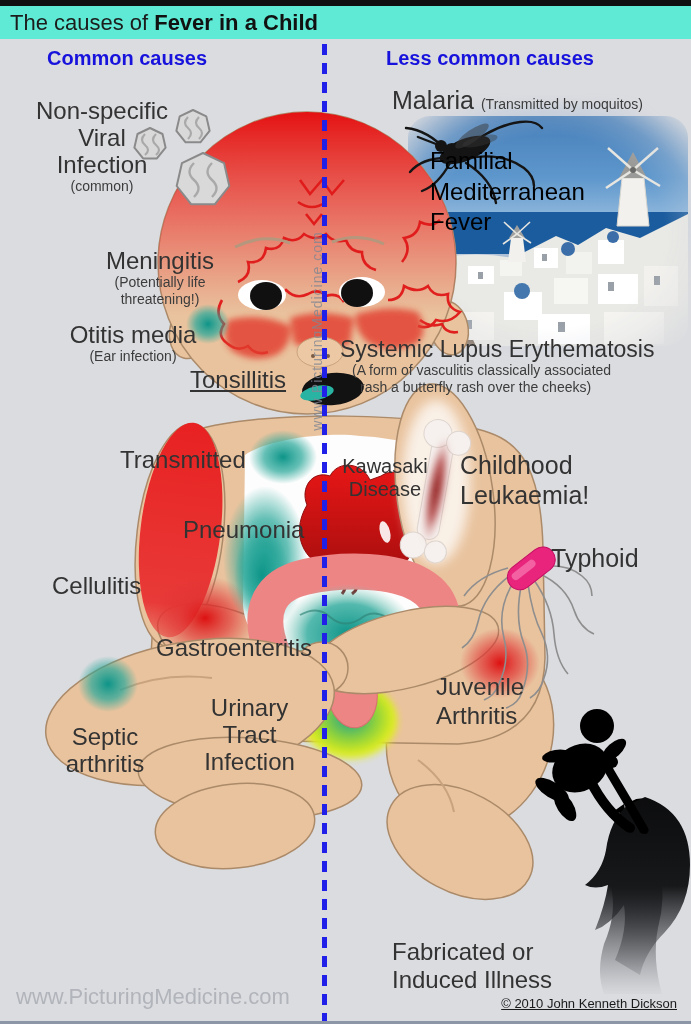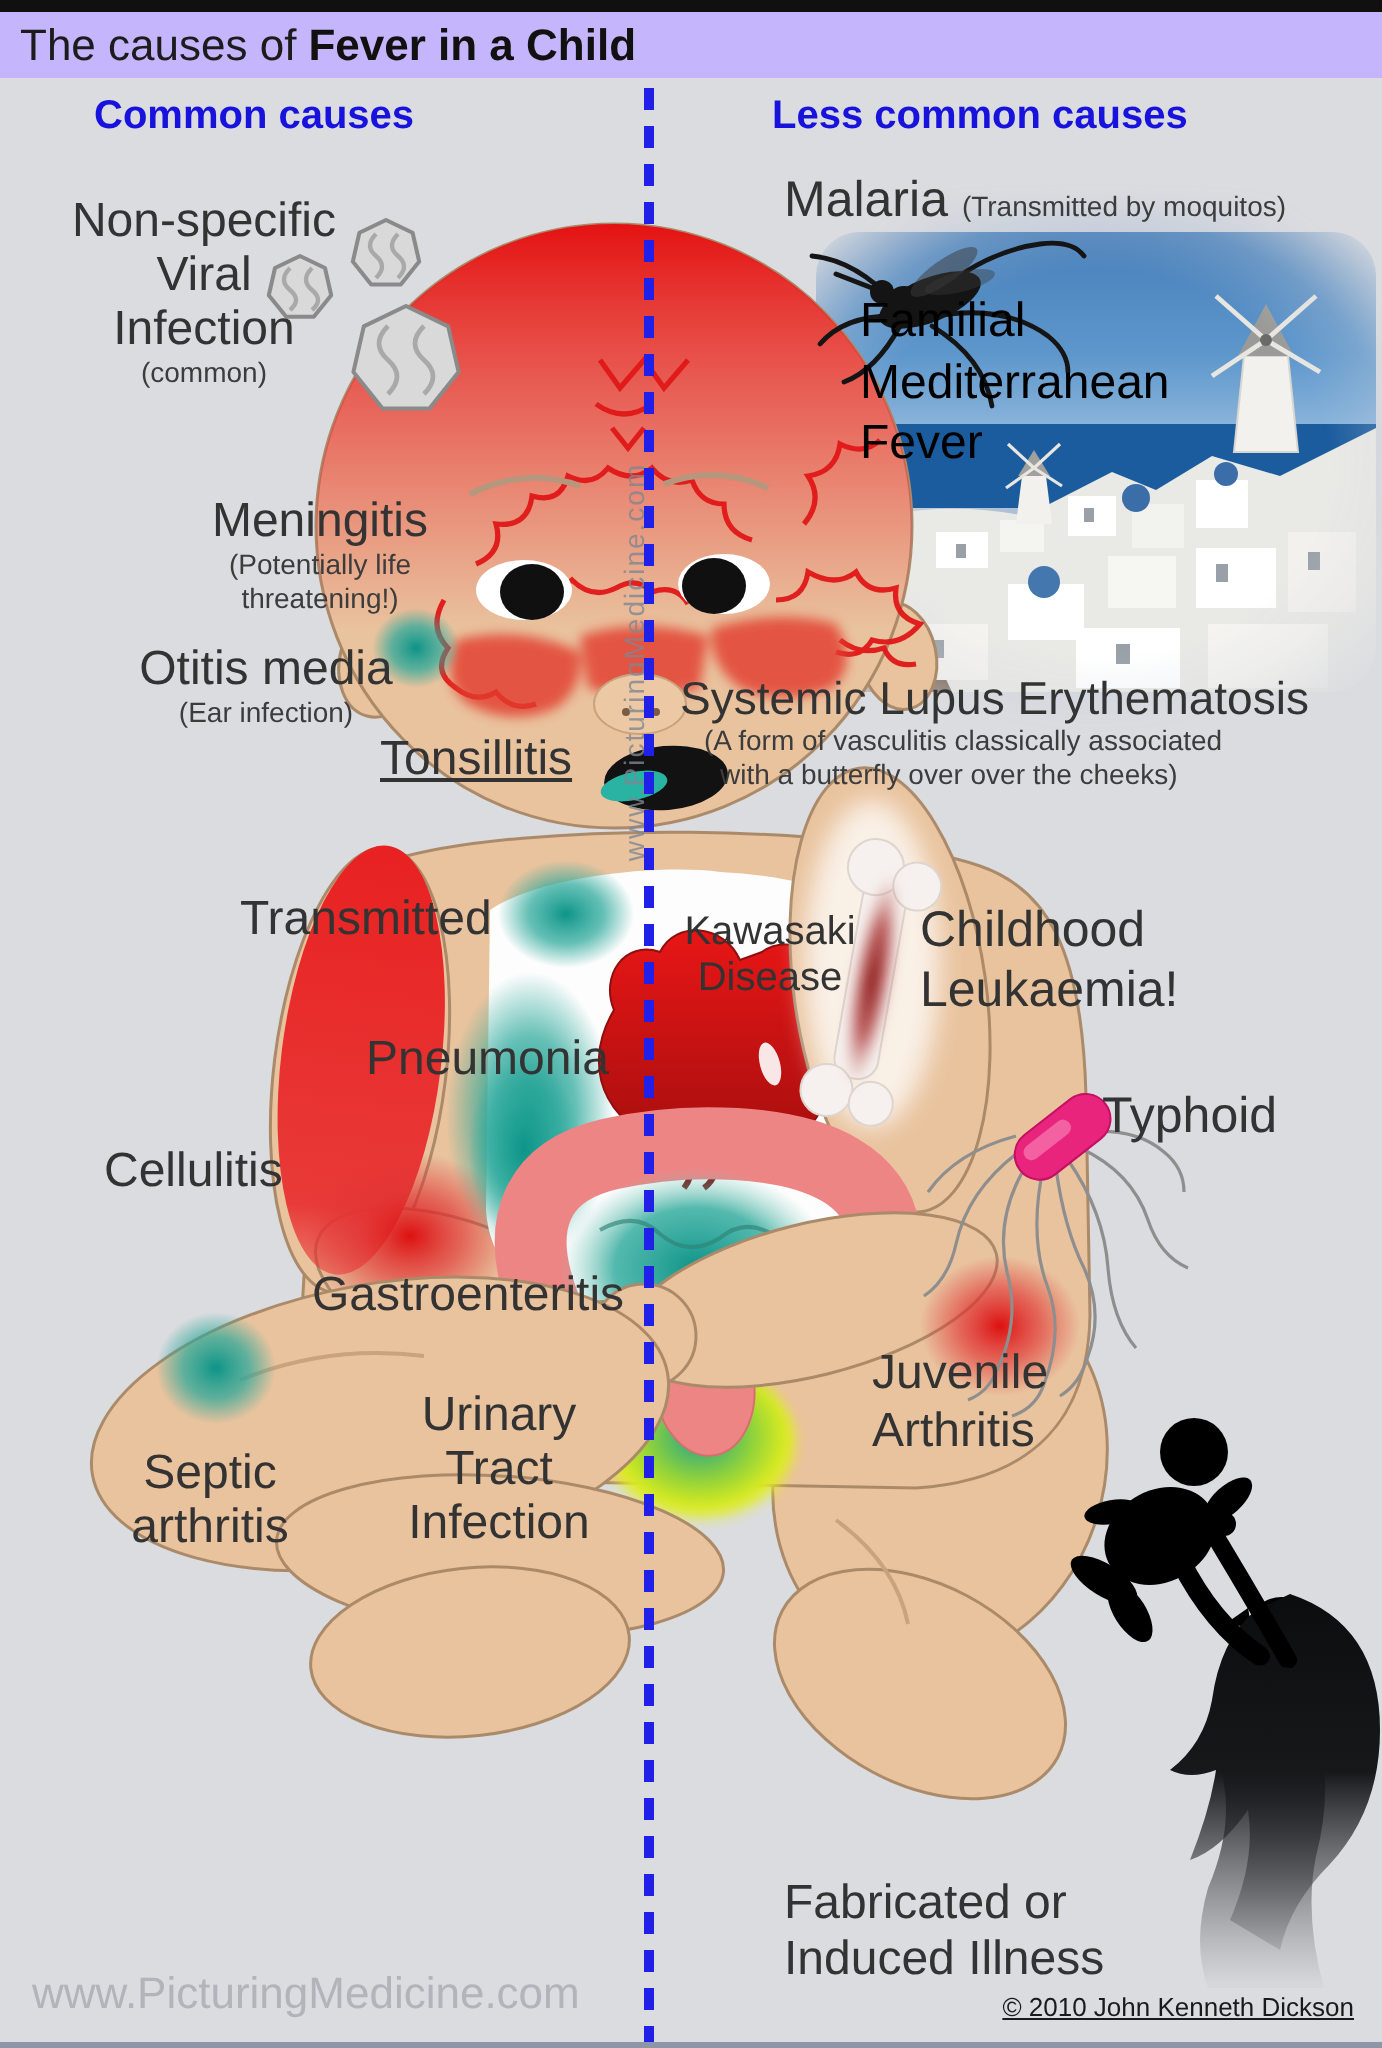--- a/index.html
+++ b/index.html
@@ -1,19 +1,19 @@
 <!DOCTYPE html>
 <html><head>
 <meta charset="utf-8">
 <style>
   html,body{margin:0;padding:0;background:#ffffff;}
   body{font-family:"Liberation Sans", sans-serif;}
   .poster{position:relative;width:691px;height:1024px;background:#dbdce0;overflow:hidden;}
   .topbar{position:absolute;left:0;top:0;width:691px;height:6px;background:#101010;z-index:60;}
-  .titlebar{position:absolute;left:0;top:6px;width:691px;height:33px;background:#c4b5fd;display:flex;align-items:center;z-index:60;}
+  .titlebar{position:absolute;left:0;top:6px;width:691px;height:33px;background:#5eead4;display:flex;align-items:center;z-index:60;}
   .titlebar .t-prefix{font-size:22px;color:#1c1c1c;margin-left:10px;}
   .titlebar .t-em{font-size:22px;color:#111;font-weight:bold;margin-left:6px;}
   .col-header{position:absolute;top:47px;font-size:20px;font-weight:bold;color:#1712dc;z-index:55;margin-left:34px;}
   .divider{position:absolute;left:322px;top:44px;width:5px;height:980px;z-index:40;
     background:repeating-linear-gradient(180deg,#2120e8 0px,#2120e8 11px,rgba(0,0,0,0) 11px,rgba(0,0,0,0) 19px);}
   .lbl{position:absolute;color:#333;font-size:24px;line-height:1.13;z-index:50;}
   .lbl .note{font-size:14px;color:#3c3c3c;line-height:1.18;}
   .center{text-align:center;}
   .photo-halo{position:absolute;left:396px;top:104px;width:304px;height:254px;z-index:9;
     background:radial-gradient(ellipse at 50% 45%, rgba(88,138,198,0.55), rgba(88,138,198,0) 72%);filter:blur(6px);}
@@ -364,21 +364,21 @@
 
   <div class="lbl" style="left:430px;top:146px;line-height:1.28;color:#000000;">
     <div>Familial</div>
     <div>Mediterranean</div>
     <div>Fever</div>
   </div>
 
   <div class="lbl" style="left:340px;top:336px;font-size:23px;">
     <div>Systemic Lupus Erythematosis</div>
     <div class="note" style="padding-left:12px;">(A form of vasculitis classically associated</div>
-    <div class="note" style="padding-left:20px;">with a butterfly over over the cheeks)</div>
+    <div class="note" style="padding-left:20px;">rash a butterfly rash over the cheeks)</div>
   </div>
 
   <div class="lbl center" style="left:335px;top:455px;width:100px;font-size:20px;">
     <div>Kawasaki</div>
     <div>Disease</div>
   </div>
 
   <div class="lbl" style="left:460px;top:450px;font-size:25px;line-height:1.2;">
     <div>Childhood</div>
     <div>Leukaemia!</div>

